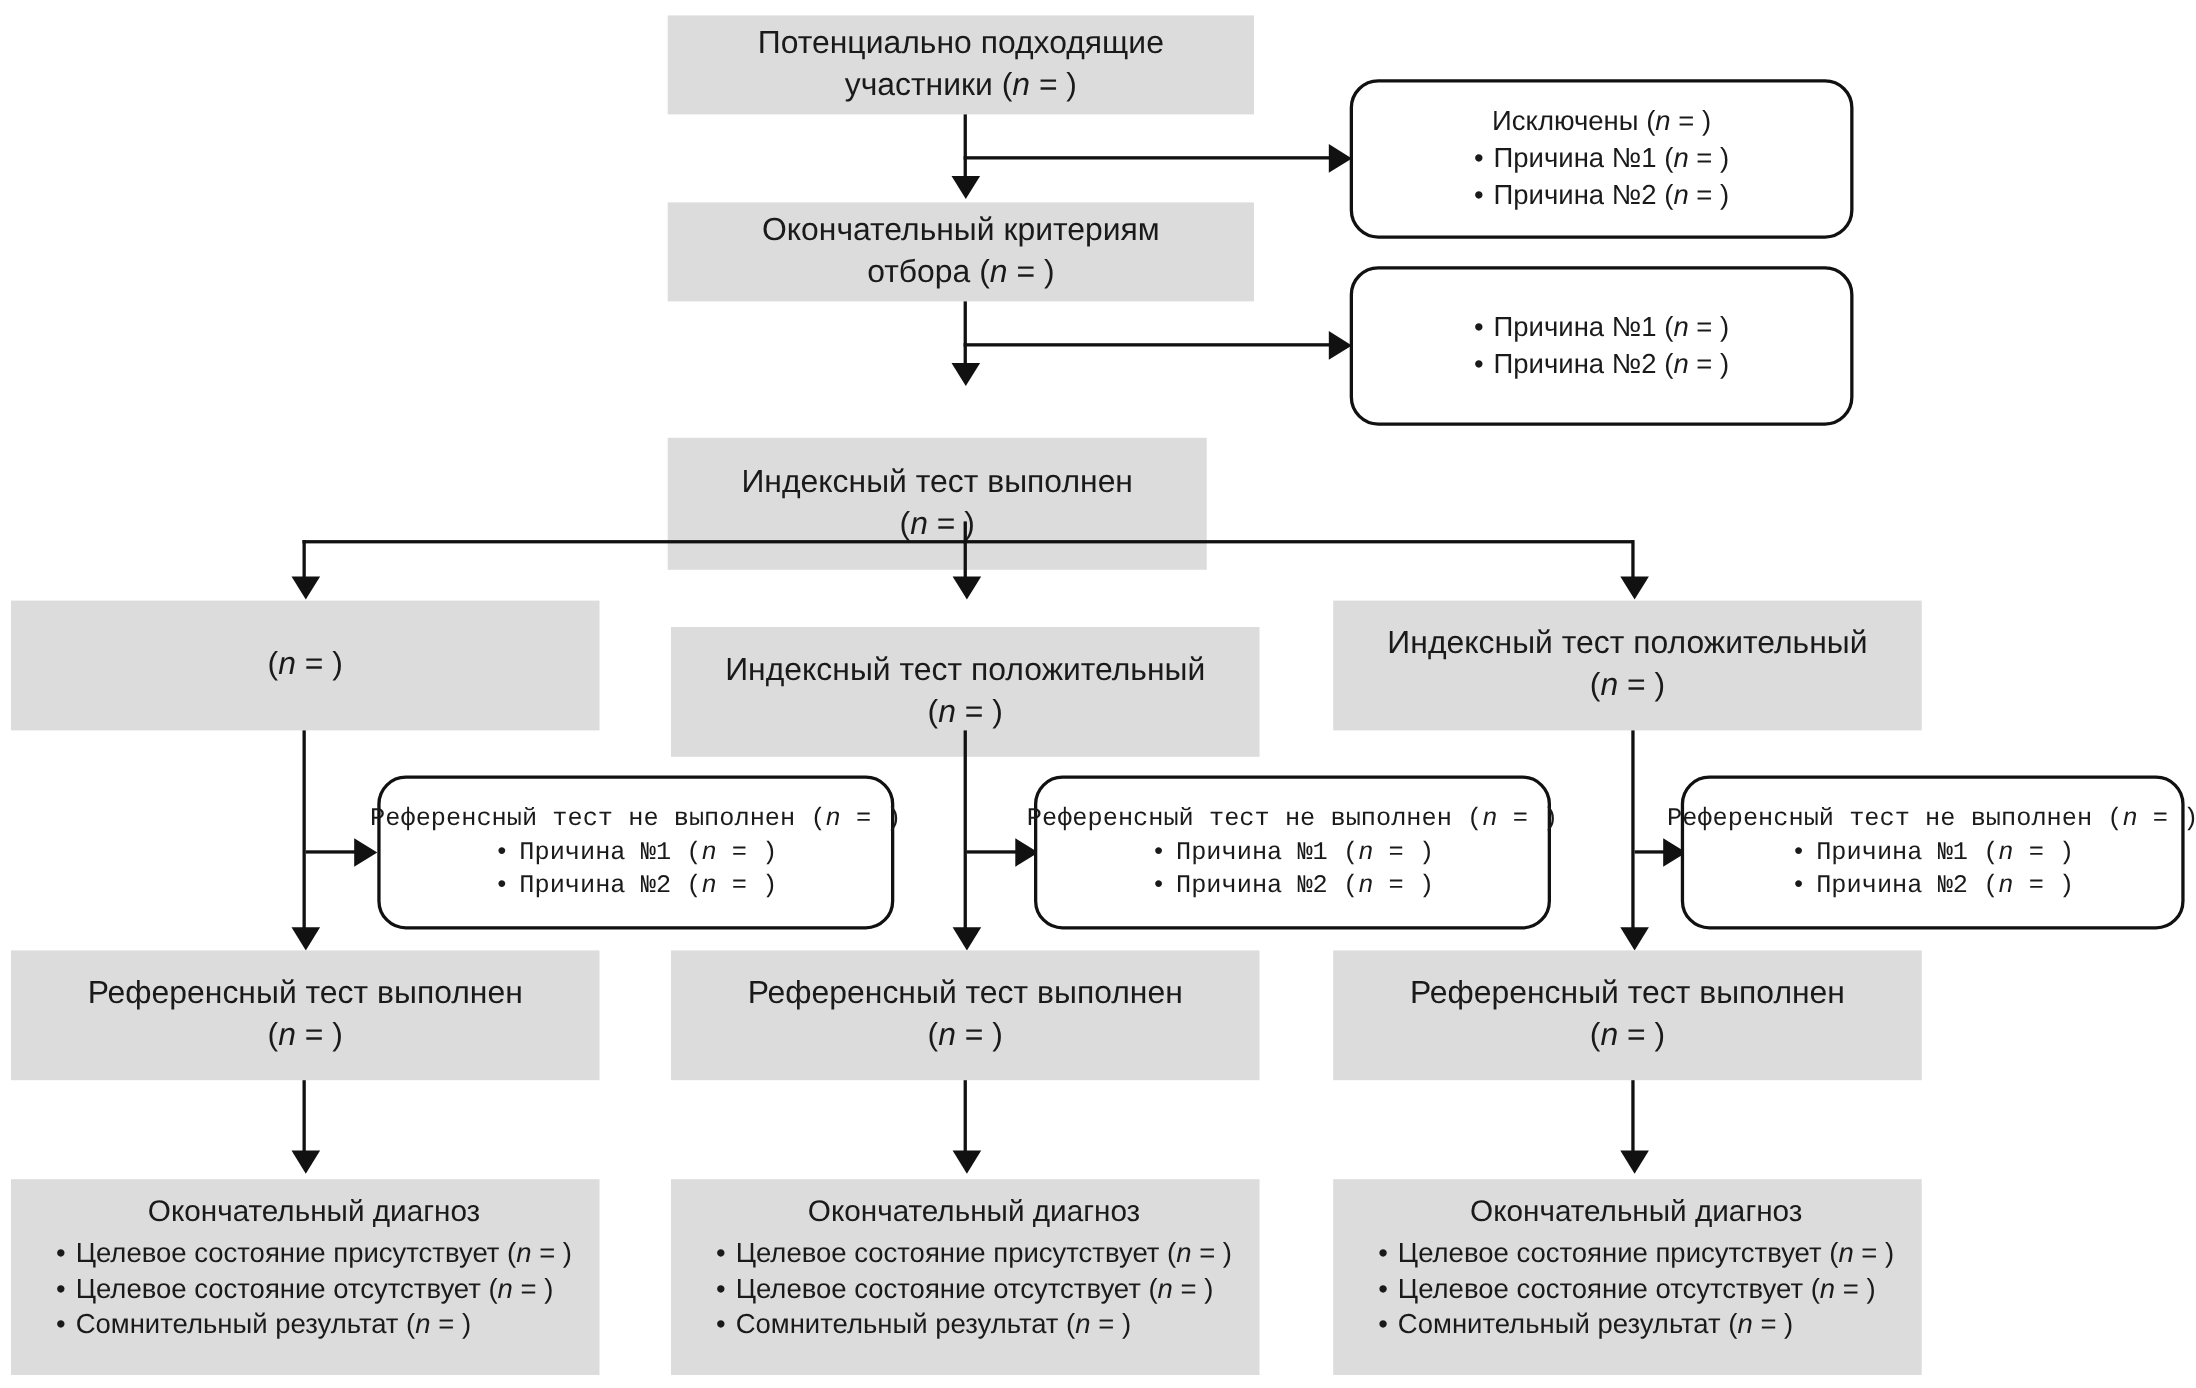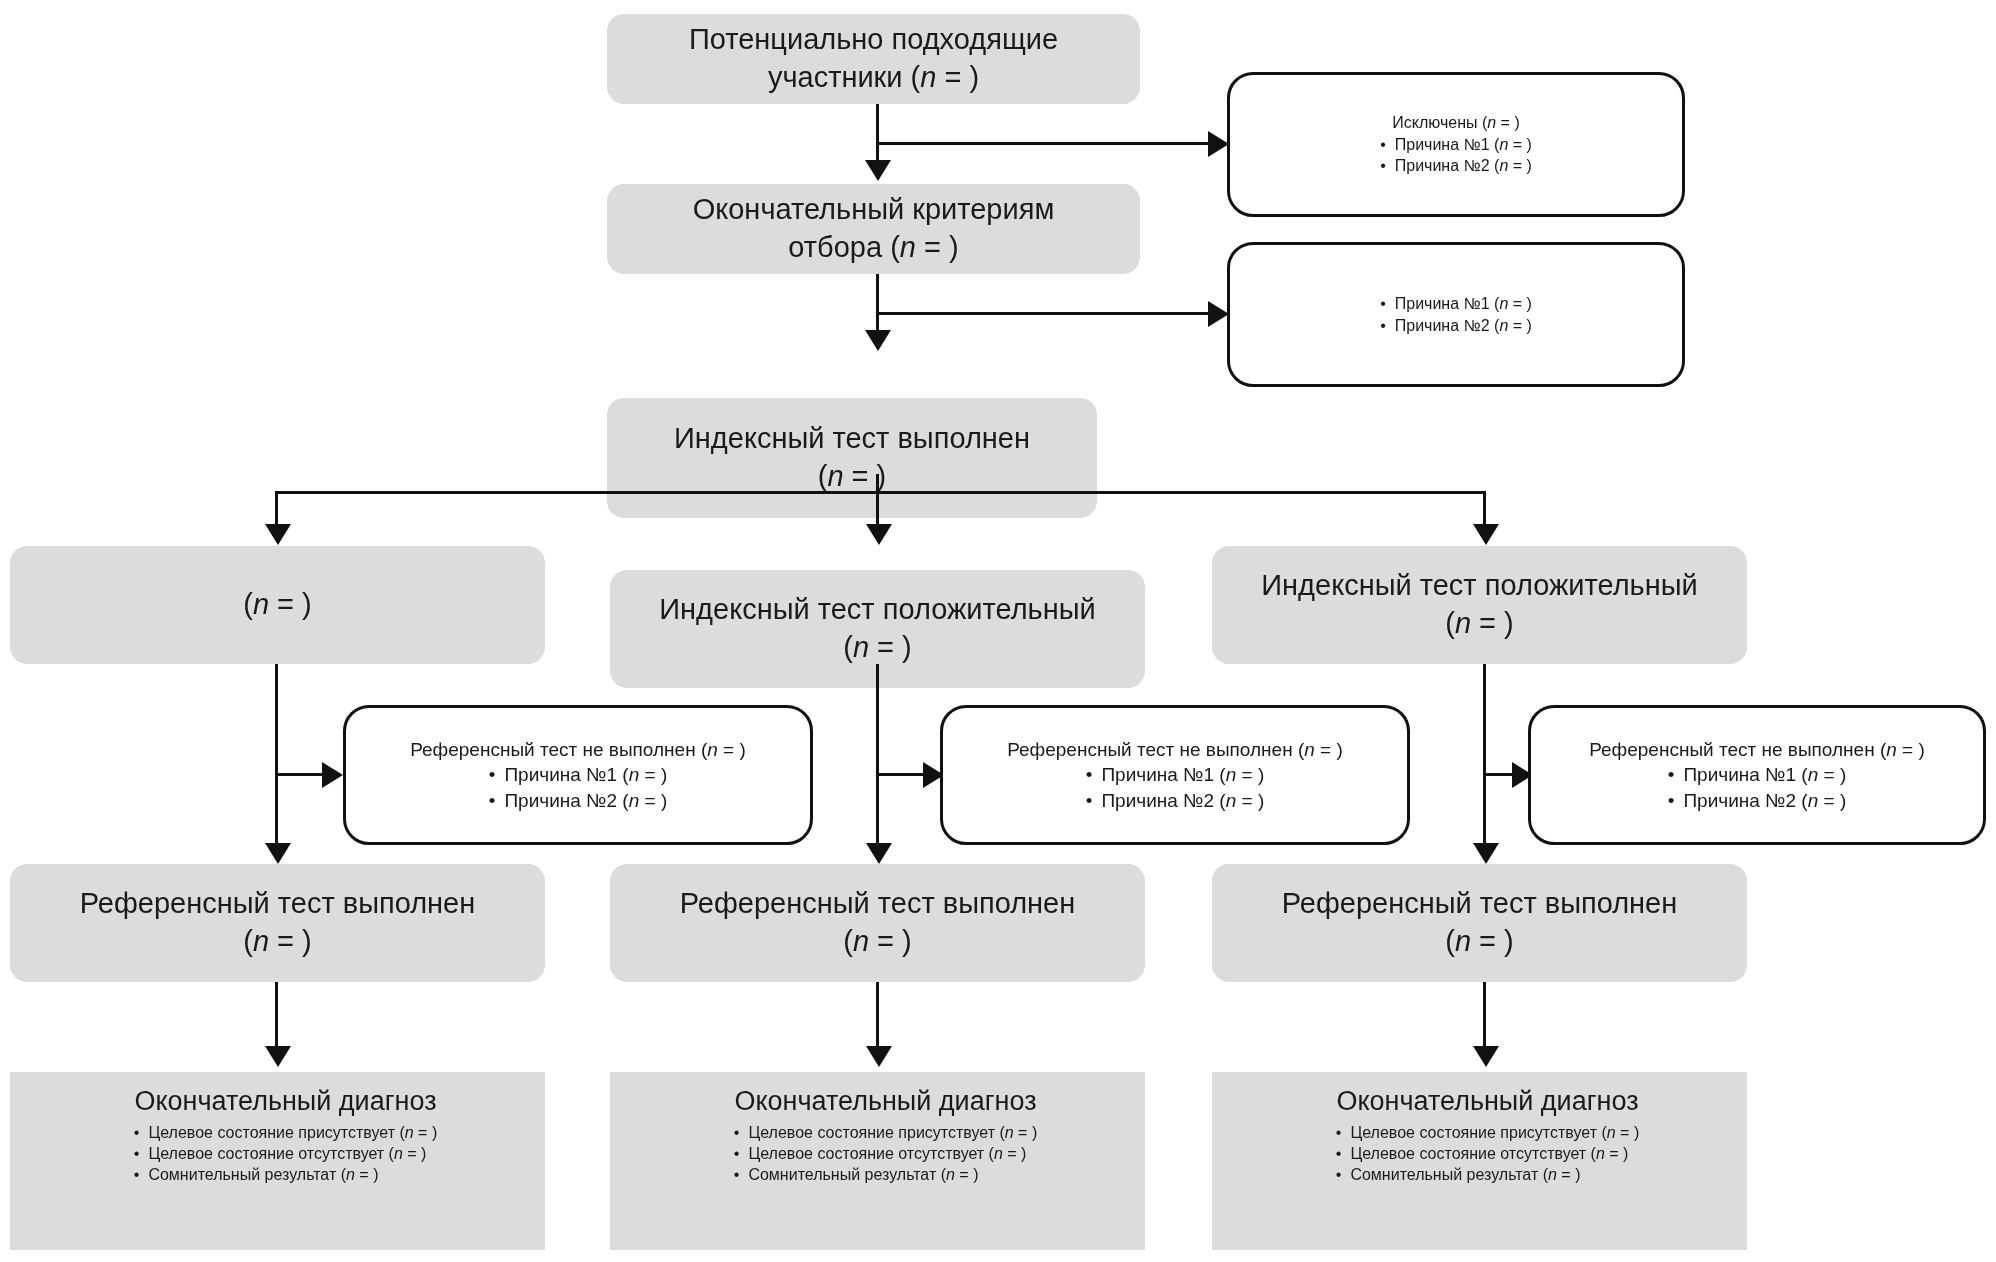--- a/index.html
+++ b/index.html
@@ -30,24 +30,24 @@
     border:3px solid #111111;
     border-radius:26px;
     box-sizing:border-box;
     display:flex;
     flex-direction:column;
     align-items:center;
     justify-content:center;
     text-align:center;
     line-height:1.34;
   }
-  .t28{font-size:29px;border-radius:17px;}
+  .t28{font-size:29px;}
   .t26{font-size:27px;padding-left:16px;}
-  .t24{font-size:16px;}
-  .t22{font-size:19px;}
+  .t24{font-size:25px;}
+  .t22{font-size:23px;font-family:Liberation Mono, monospace;}
 
   
   .blines{display:flex;flex-direction:column;align-items:flex-start;}
   .bline{white-space:nowrap;}
   .bline::before{content:"\2022";margin-right:9px;}
 
   .hdr{white-space:nowrap;}
 
   
   .vline{position:absolute;background:#111111;width:3px;}

